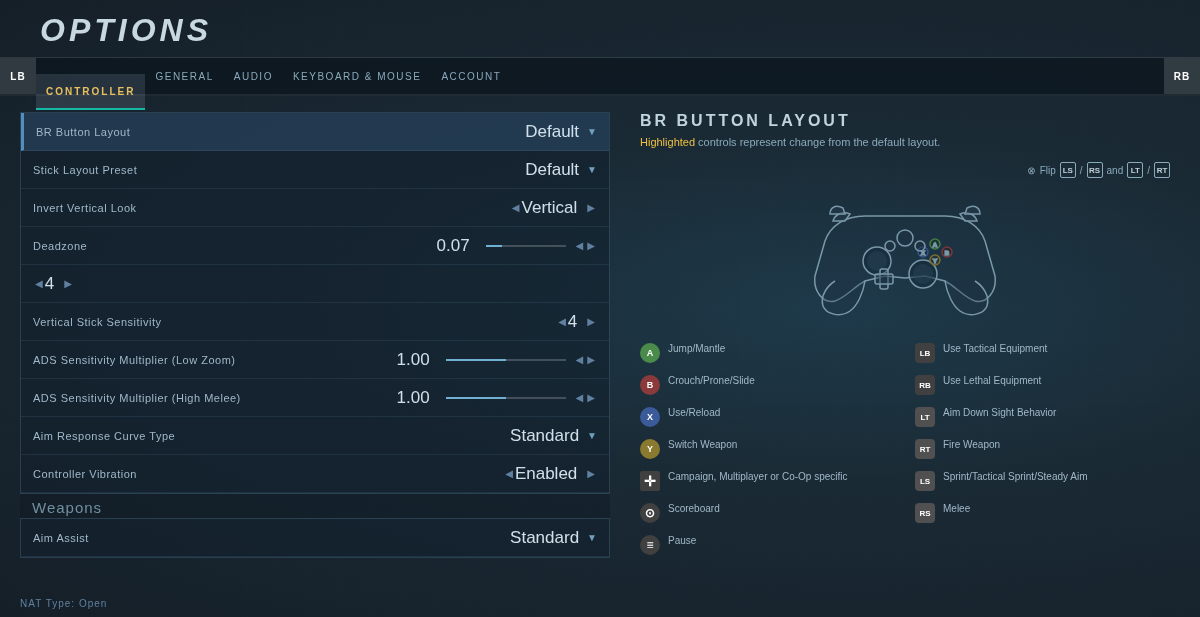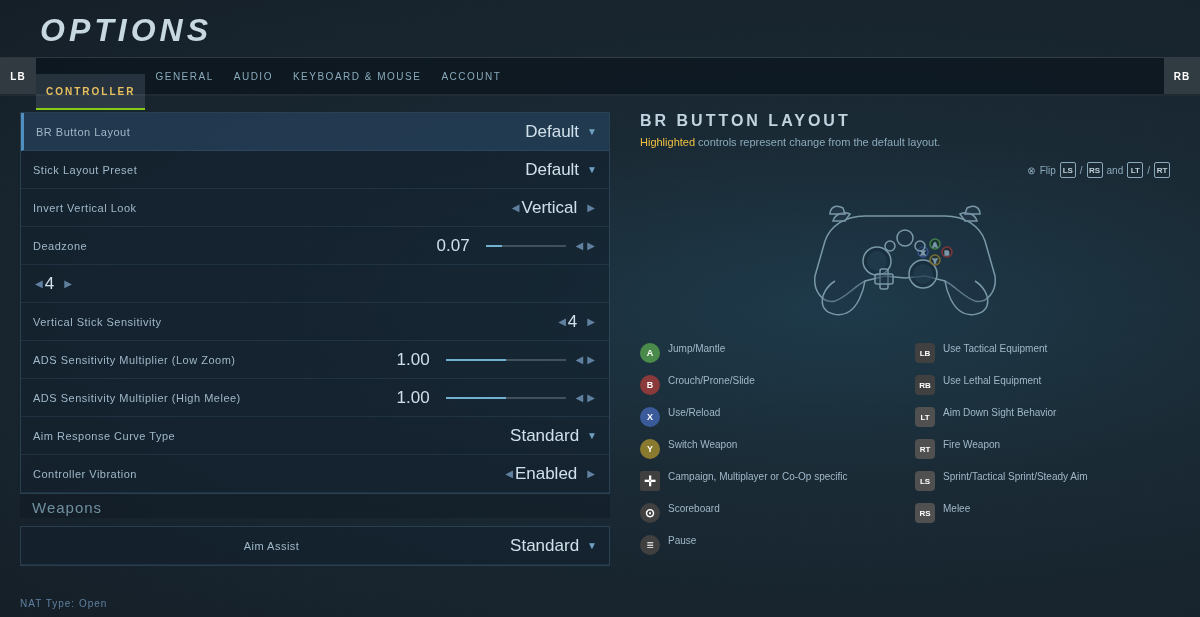--- a/index.html
+++ b/index.html
@@ -75,21 +75,21 @@
     .nav-btn.lb-rb {
       background: rgba(255,255,255,0.15);
       color: white;
       font-weight: 700;
       font-size: 10px;
       width: 36px;
     }
     .nav-btn.active {
       background: rgba(180,200,220,0.15);
       color: #e8c060;
-      border-bottom: 2px solid #84cc16;
+      border-bottom: 2px solid #14b8a6;
       font-weight: 700;
       letter-spacing: 2px;
       margin-top: 32px;
     }
     .nav-btn:not(.lb-rb):not(.active) {
       letter-spacing: 1.5px;
       font-size: 10px;
       text-transform: uppercase;
     }
     .nav-spacer { flex: 1; }
@@ -400,21 +400,21 @@
 
         <div class="setting-row">
           <span class="setting-label">Controller Vibration</span>
           <span class="setting-arrow">◀</span>
           <span class="setting-value">Enabled</span>
           <span class="setting-arrow">▶</span>
         </div>
       </div>
 
       <div class="section-header">Weapons</div>
-      <div class="settings-list" style="margin-top:8px;text-align:center;">
+      <div class="settings-list" style="margin-top:0;">
         <div class="setting-row">
           <span class="setting-label">Aim Assist</span>
           <span class="setting-value">Standard</span>
           <span class="setting-dropdown-arrow">▼</span>
         </div>
       </div>
     </div>
 
     <div class="right-panel">
       <div class="panel-title">BR BUTTON LAYOUT</div>

